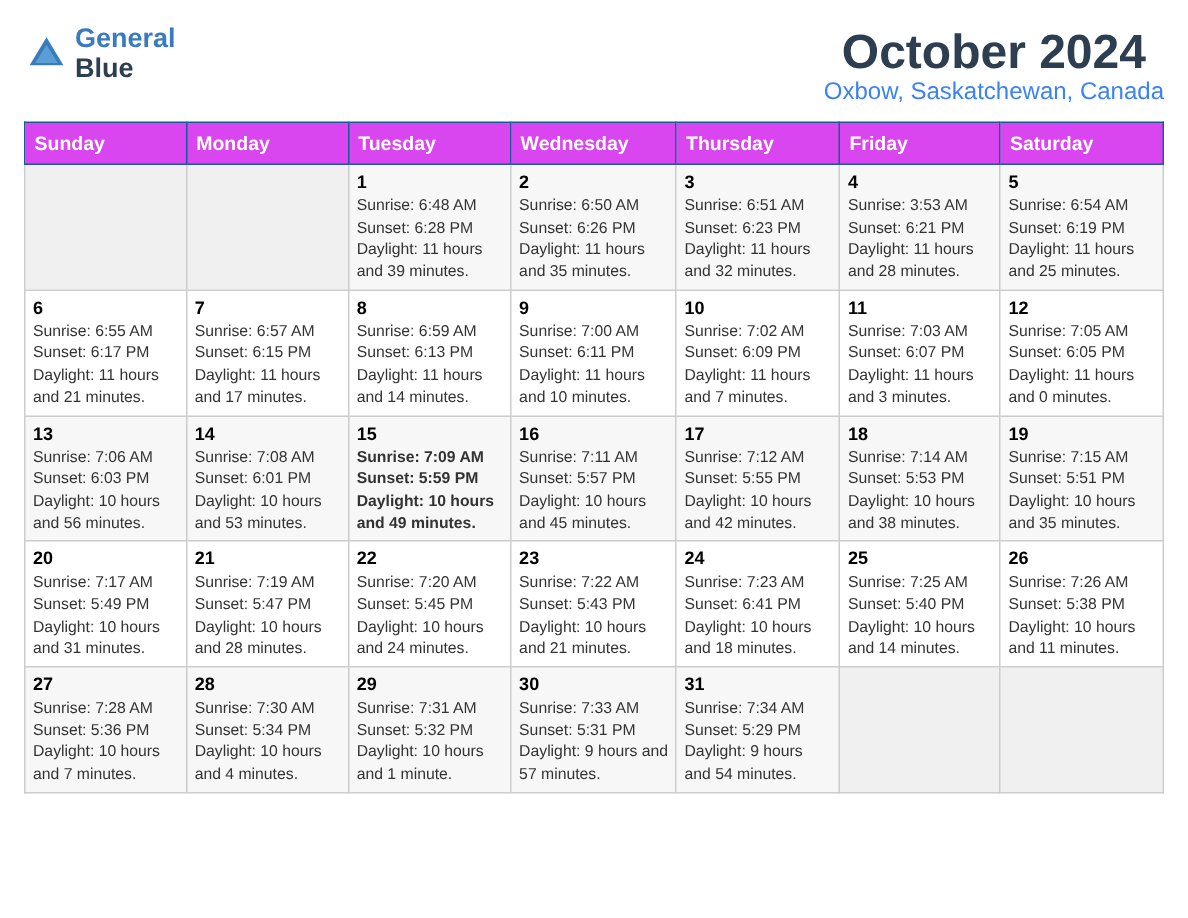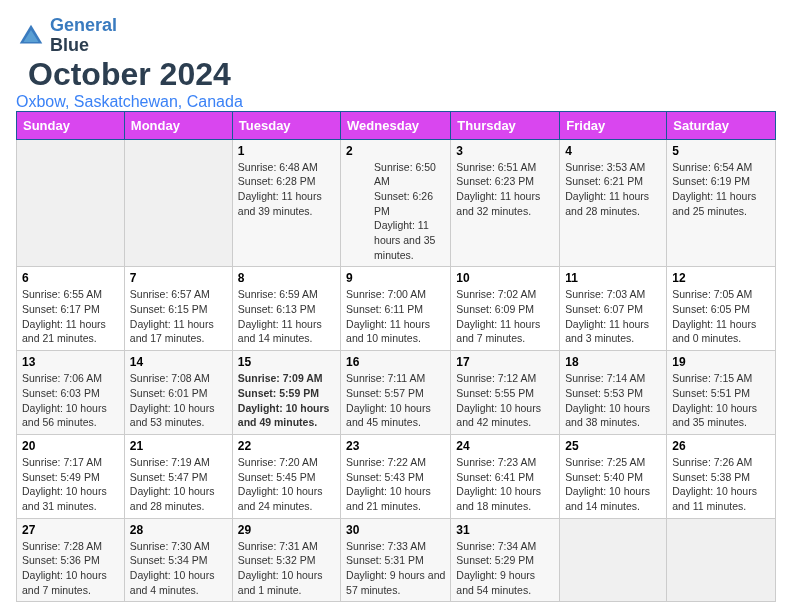--- a/index.html
+++ b/index.html
@@ -7,21 +7,21 @@
       font-family: Arial, sans-serif;
       background: #fff;
       width: 792px;
       min-height: 612px;
       padding: 16px;
     }
     .header {
       display: flex;
       justify-content: space-between;
       align-items: flex-start;
-      flex-direction: column;
+      margin-bottom: 10px;
     }
     .logo {
       display: flex;
       align-items: center;
       gap: 4px;
     }
     .logo-text {
       font-size: 18px;
       font-weight: bold;
       color: #2c3e50;
@@ -122,21 +122,21 @@
         <td class="empty-cell"></td>
         <td class="empty-cell"></td>
         <td>
           <span class="day-num">1</span>
           <div class="day-info" style="white-space: pre-line;">Sunrise: 6:48 AM
 Sunset: 6:28 PM
 Daylight: 11 hours and 39 minutes.</div>
         </td>
         <td>
           <span class="day-num">2</span>
-          <div class="day-info" style="white-space: pre-line; margin-left: 28px;">Sunrise: 6:50 AM
+          <div class="day-info" style="white-space: pre-line;">Sunrise: 6:50 AM
 Sunset: 6:26 PM
 Daylight: 11 hours and 35 minutes.</div>
         </td>
         <td>
           <span class="day-num">3</span>
           <div class="day-info" style="white-space: pre-line;">Sunrise: 6:51 AM
 Sunset: 6:23 PM
 Daylight: 11 hours and 32 minutes.</div>
         </td>
         <td>

